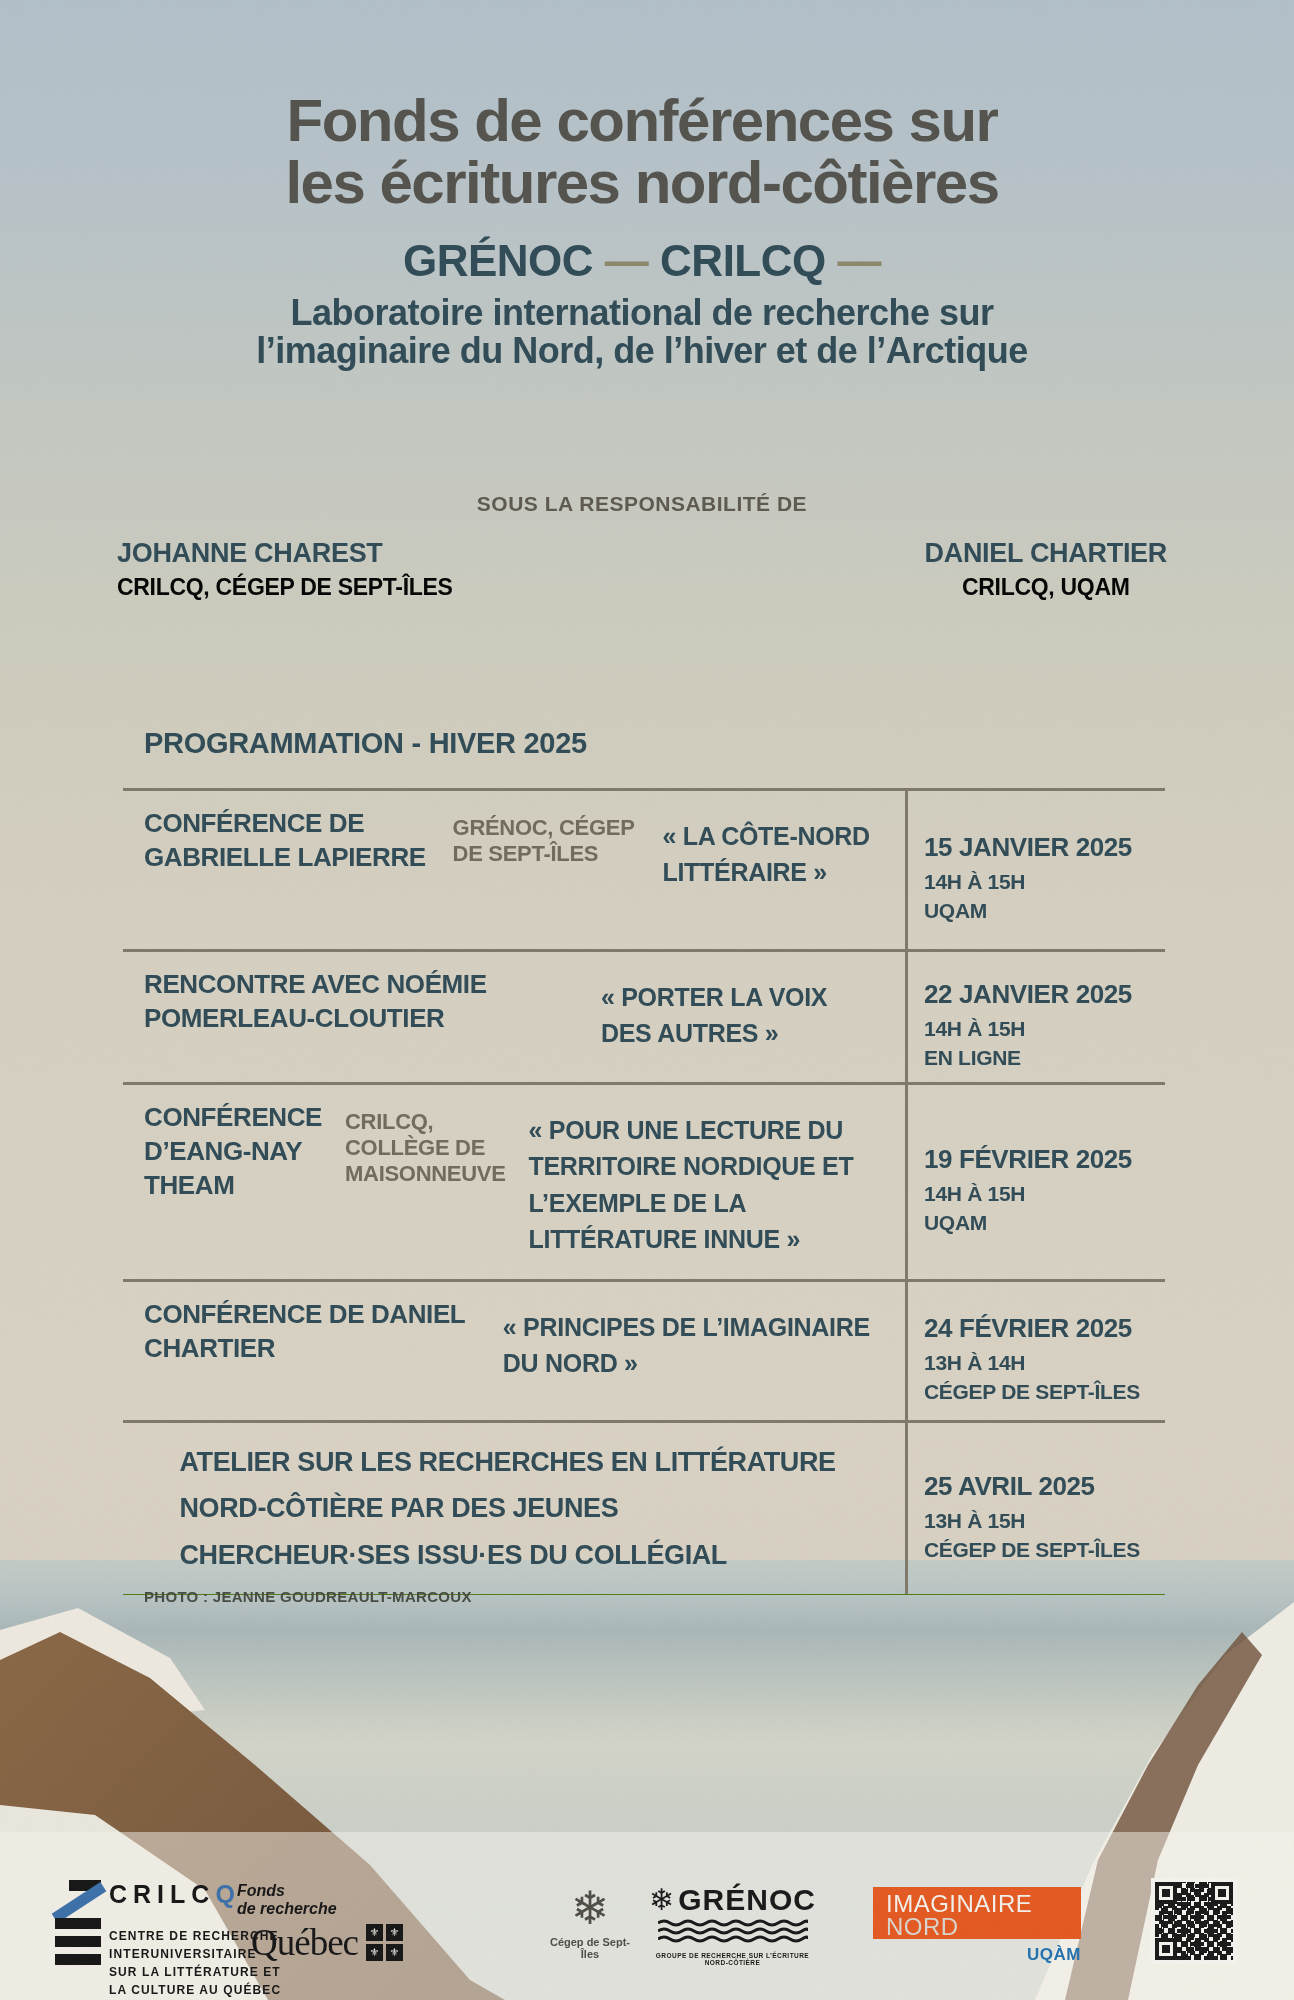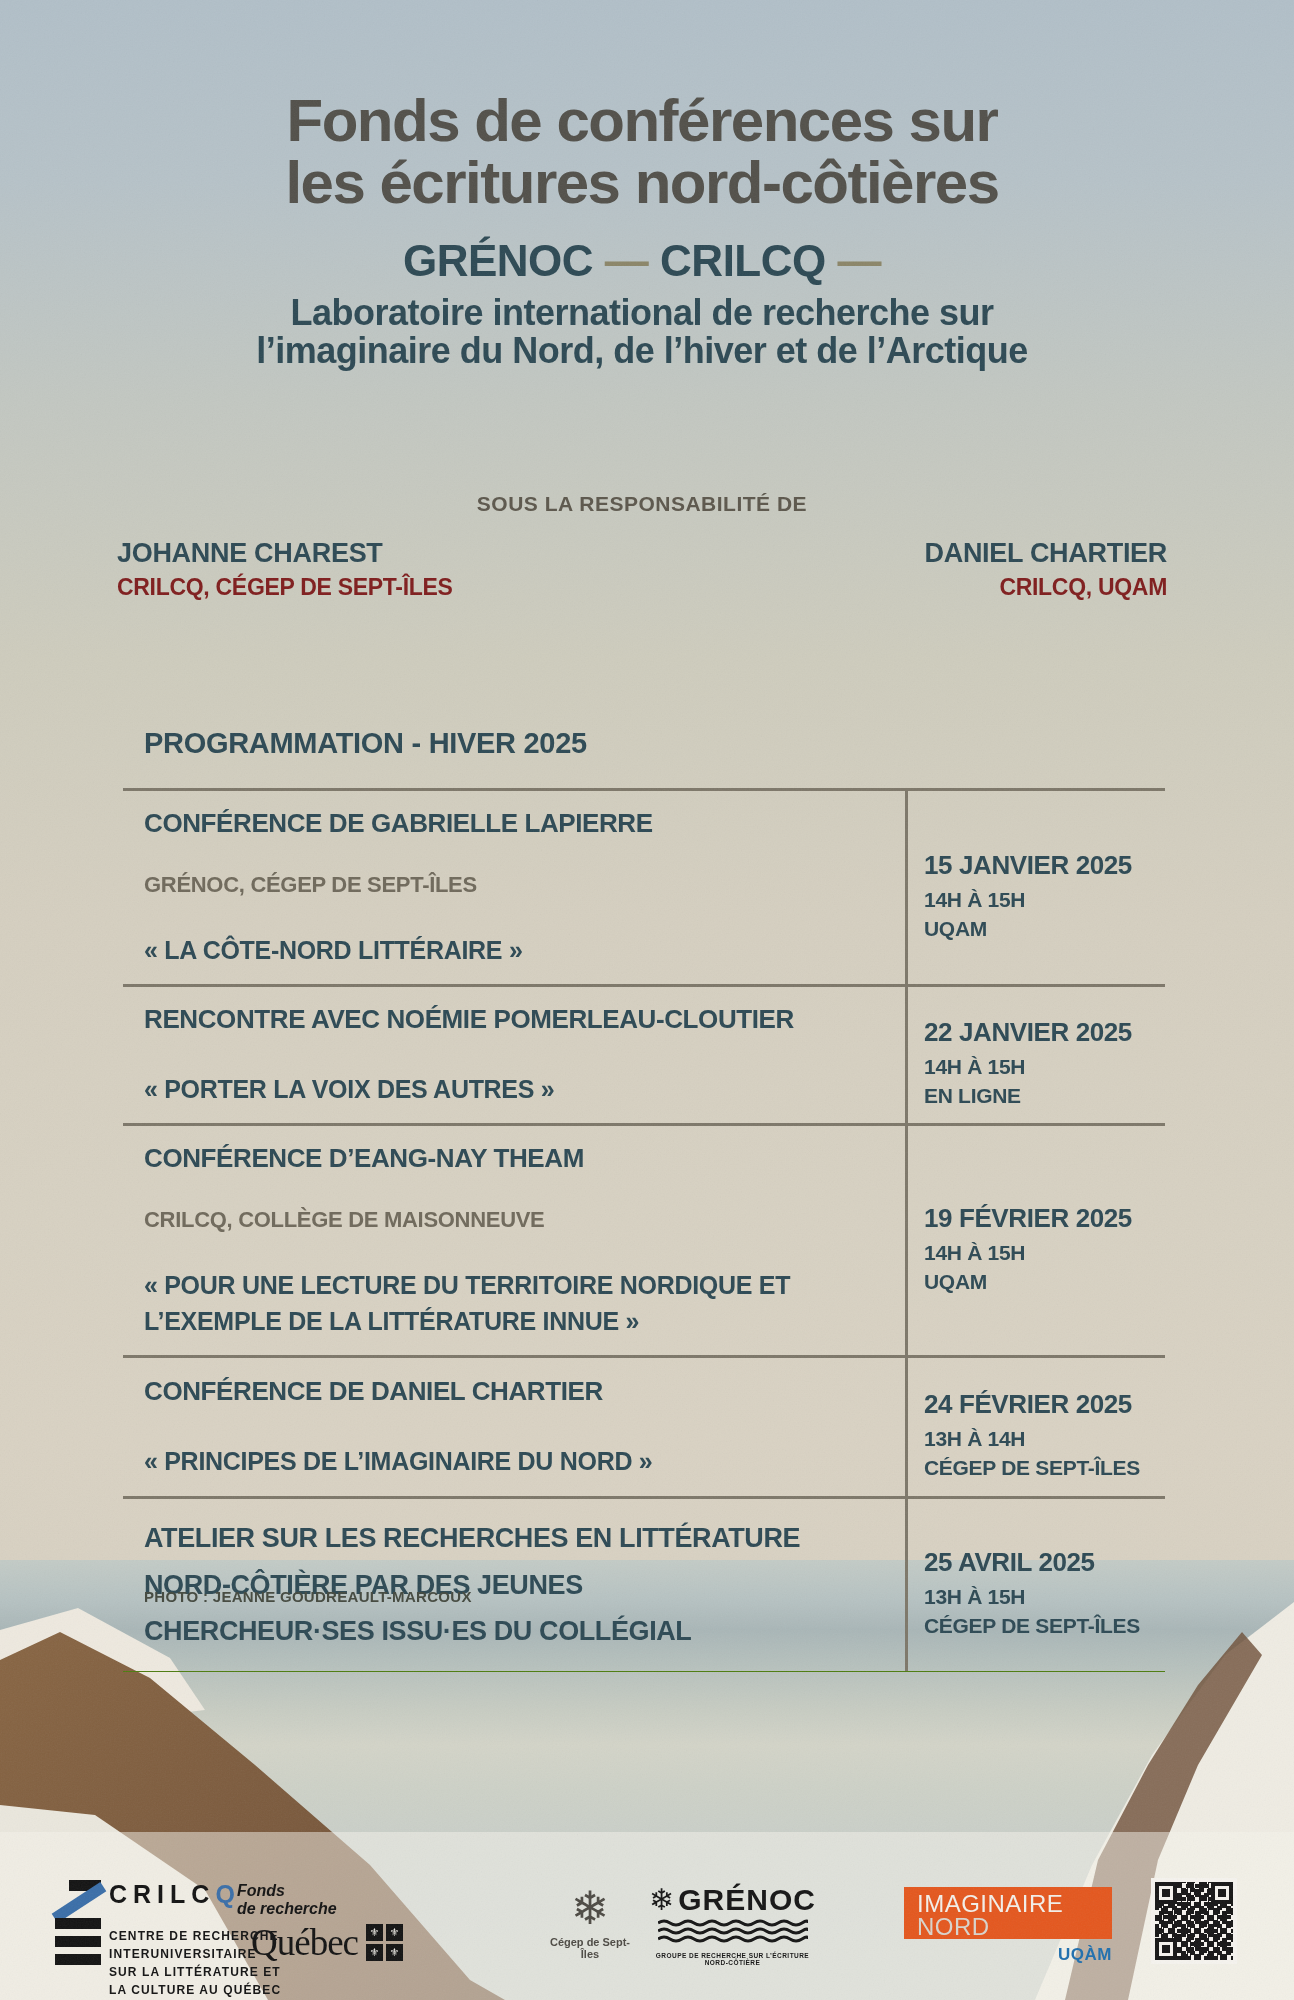--- a/index.html
+++ b/index.html
@@ -34,30 +34,30 @@
         font-size:44px;font-weight:700;letter-spacing:-0.5px;}
   .org-dash{color:#8b8568;}
   .lab{position:absolute;top:294px;width:100%;text-align:center;color:#2d4954;
        font-size:36px;font-weight:700;line-height:38px;letter-spacing:-0.5px;}
   .resp{position:absolute;top:492px;width:100%;text-align:center;color:#5c574c;
         font-size:21px;font-weight:700;letter-spacing:.5px;}
   .organizers{position:absolute;top:538px;width:100%;display:flex;justify-content:space-between;}
   .org-block{display:flex;flex-direction:column;}
   .org-block.right{text-align:right;}
   .org-name{font-size:27px;font-weight:700;color:#2d4954;letter-spacing:-0.3px;}
-  .org-affil{font-size:23px;font-weight:700;color:#7f1d1d;margin-top:5px;letter-spacing:-0.3px;}
+  .org-affil{font-size:23px;font-weight:700;color:#000000;margin-top:5px;letter-spacing:-0.3px;text-align:center;}
   .program-title{position:absolute;top:727px;left:27px;font-size:29px;font-weight:700;
                  color:#2d4954;letter-spacing:-0.3px;}
   
   .table{position:absolute;top:788px;left:6px;width:1042px;}
   .t-row{display:flex;border-top:3px solid #7d7769;box-sizing:border-box;}
   .t-row:last-child{border-bottom:1px solid #4d7c0f;}
   .r1{min-height:161px;} .r2{min-height:130px;} .r3{min-height:197px;}
   .r4{min-height:141px;} .r5{min-height:172px;}
-  .t-left{flex:1 1 auto;display:flex;flex-direction:column;justify-content:center;
+  .t-left{flex:1 1 auto;display:flex;flex-direction:row;justify-content:center;
           padding:16px 30px 16px 21px;box-sizing:border-box;gap:23px;}
   .t-right{flex:0 0 260px;border-left:3px solid #7d7769;display:flex;flex-direction:column;
            justify-content:center;padding:12px 6px 12px 16px;box-sizing:border-box;}
   .ev-title{font-size:26px;font-weight:700;color:#2d4954;letter-spacing:-0.4px;
             line-height:1.3;max-width:660px;}
   .ev-title.tall{font-size:27px;line-height:1.72;}
   .ev-affil{font-size:22px;font-weight:700;color:#6f695b;margin-top:8px;letter-spacing:-0.3px;}
   .ev-affil:empty{display:none;}
   .ev-quote{font-size:25px;font-weight:700;color:#2d4954;margin-top:11px;letter-spacing:-0.3px;
             line-height:1.45;max-width:660px;}
@@ -95,21 +95,21 @@
   .cegep-icon{font-size:46px;line-height:48px;color:#4d4a44;}
   .cegep-cap{font-size:11px;font-weight:700;color:#4d4a44;margin-top:4px;}
   
   .grenoc{left:650px;top:22px;width:165px;text-align:center;}
   .grenoc-row{display:flex;align-items:center;justify-content:center;gap:4px;}
   .grenoc-icon{font-size:30px;color:#151515;}
   .grenoc-name{font-size:30px;font-weight:700;letter-spacing:1px;color:#151515;}
   .grenoc-waves{margin-top:2px;}
   .grenoc-cap{font-size:6.5px;font-weight:700;letter-spacing:.45px;color:#151515;margin-top:3px;}
   
-  .inord{left:904px;top:27px;width:208px;}
+  .inord{left:873px;top:27px;width:208px;}
   .inord-box{background:#e4571e;width:208px;height:52px;box-sizing:border-box;
              padding:5px 0 0 13px;line-height:23px;}
   .inord-l1{font-size:24px;font-weight:500;color:#f3efe9;letter-spacing:.5px;}
   .inord-l2{font-size:24px;font-weight:500;color:#d9d4cc;letter-spacing:.5px;}
   .inord-uqam{text-align:right;font-size:17px;font-weight:700;color:#1f6fae;margin-top:6px;
               letter-spacing:.5px;}
   
   .qr{left:1151px;top:18px;width:86px;height:86px;background:#f5f3ee;padding:4px;box-sizing:border-box;}
   .qr-cells{position:relative;width:78px;height:78px;
     background-image:repeating-conic-gradient(#161616 0% 25%,transparent 0% 50%),

